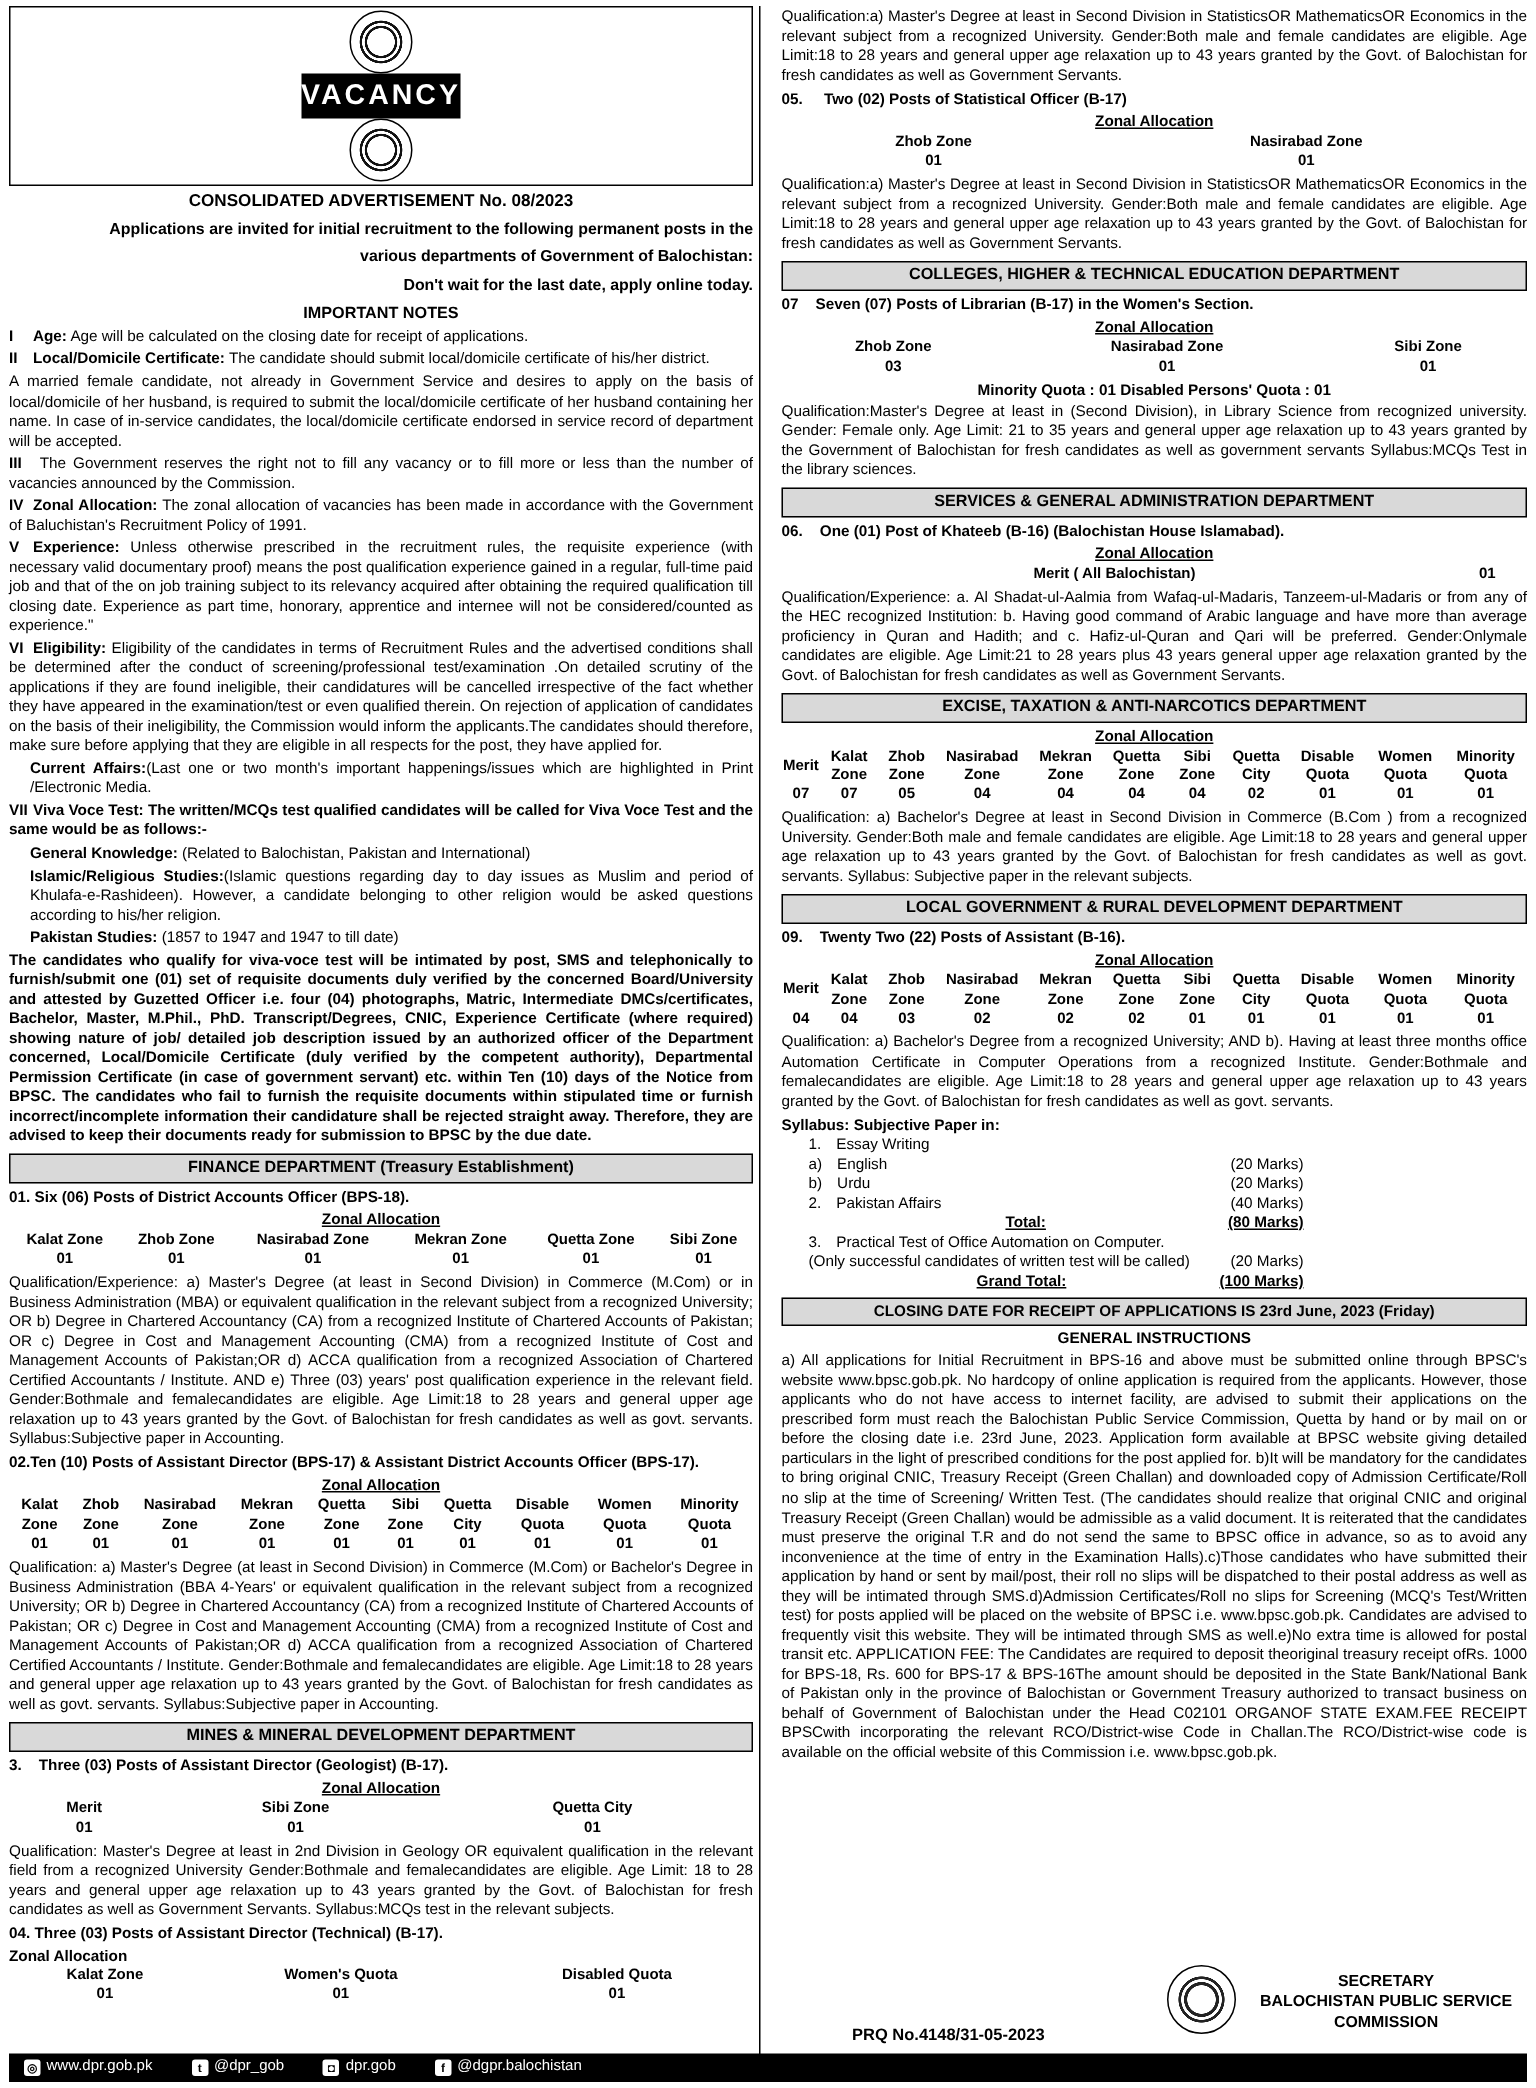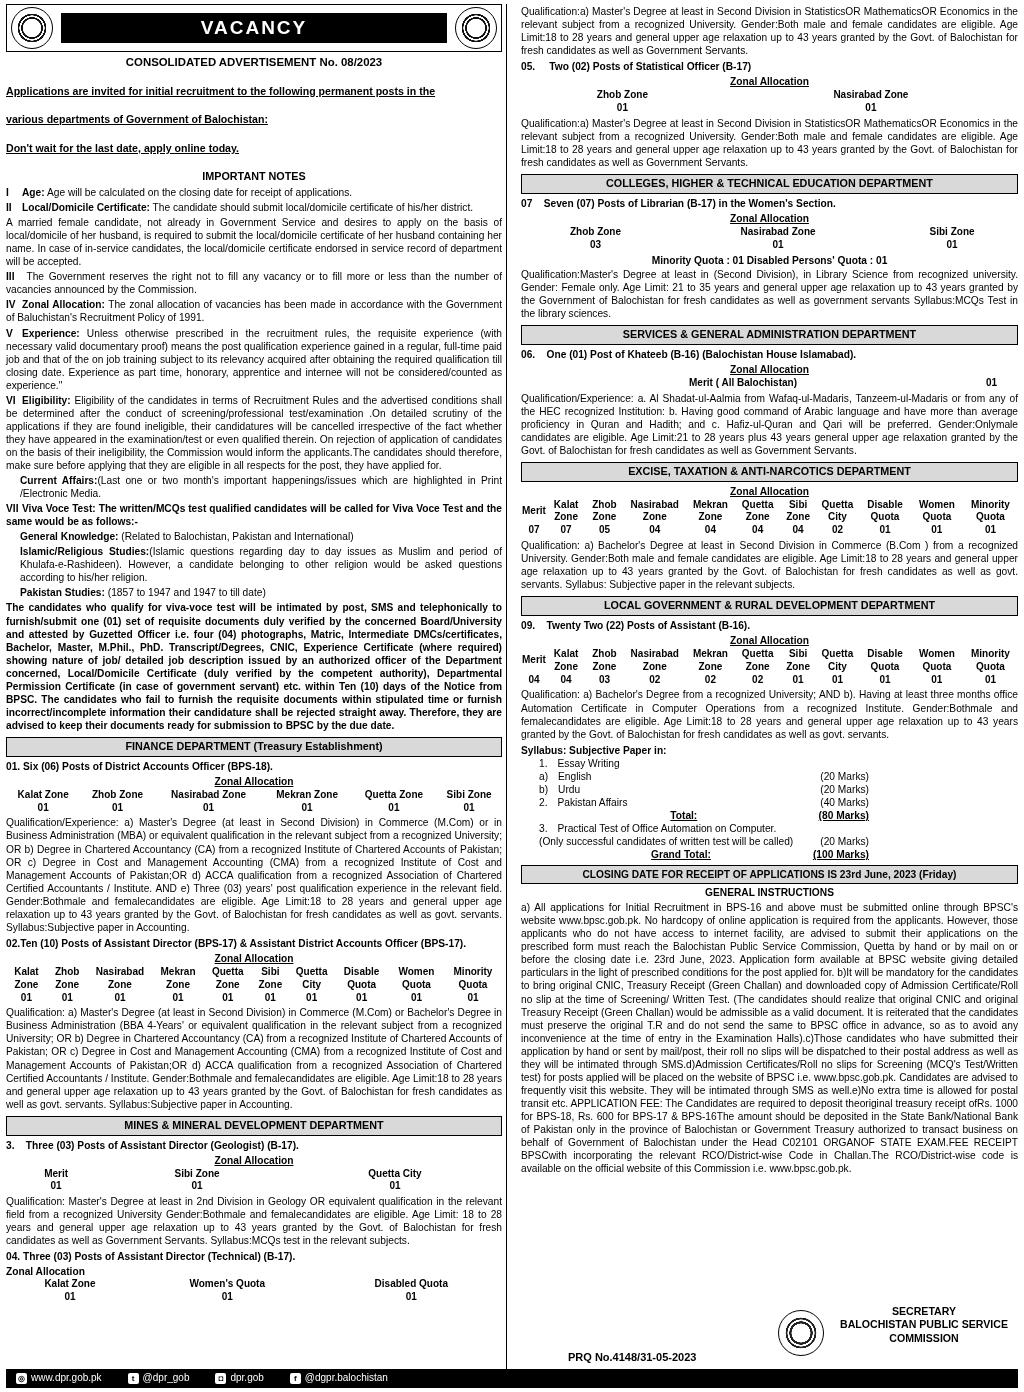--- a/index.html
+++ b/index.html
@@ -12,46 +12,46 @@
     line-height:1.28;
   }
   .page{width:1024px;height:1392px;position:relative;box-sizing:border-box;padding:4px 6px;}
   .cols{display:flex;gap:10px;height:1384px;}
   .col{width:50%;box-sizing:border-box;}
   .colL{padding-right:4px;border-right:1px solid #000;}
   .colR{padding-left:4px;}
   .b{font-weight:bold;}
   .u{text-decoration:underline;}
   
-  .hdr{display:flex;align-items:center;justify-content:space-between;border:1px solid #000;padding:2px 4px;margin-bottom:3px;}
+  .hdr{display:flex;align-items:center;justify-content:space-between;border:1px solid #000;padding:2px 4px;margin-bottom:3px;flex-direction:column;}
   .seal{width:40px;height:40px;border-radius:50%;background:
      radial-gradient(circle at 50% 50%, #ffffff 32%, #111 33%, #111 38%, #fff 39%, #fff 44%, #111 45%, #111 50%, #fff 51%);
      border:1px solid #000;}
   .vacancy{flex:1;margin:0 8px;background:#000;color:#fff;text-align:center;font-weight:bold;font-size:19px;letter-spacing:2px;padding:3px 0;}
   .adv-title{font-weight:bold;text-align:center;font-size:11.4px;margin:2px 0 0 0;}
-  .adv-sub{text-align:left;font-weight:bold;font-size:10.6px;margin:15px 0;text-decoration:underline;}
+  .adv-sub{text-align:right;font-weight:bold;font-size:10.6px;margin:5px 0;}
   .imp{font-weight:bold;text-align:center;font-size:10.8px;margin:3px 0 2px 0;}
   .note{margin:0 0 2px 0;text-align:justify;}
   .note .rn{font-weight:bold;display:inline-block;min-width:16px;}
   .secbar{background:#d9d9d9;border:1px solid #000000;text-align:center;font-weight:bold;font-size:10.8px;padding:2px 0;margin:5px 0 3px 0;}
   .postline{font-weight:bold;margin:2px 0;}
   .zonal{text-align:center;font-weight:bold;text-decoration:underline;margin:1px 0;}
   table.zt{width:100%;border-collapse:collapse;margin:0 0 2px 0;}
   table.zt td{text-align:center;font-size:10px;padding:0 1px;font-weight:bold;}
   table.zt td.num{font-weight:bold;}
   .qual{text-align:justify;margin:1px 0 3px 0;}
   .smallcenter{text-align:center;font-weight:bold;}
   .totals{display:flex;justify-content:space-between;max-width:330px;margin-left:18px;}
   .closing{border:1px solid #000;background:#d9d9d9;text-align:center;font-weight:bold;padding:2px 0;margin-top:4px;}
   .gi{text-align:center;font-weight:bold;margin:2px 0;}
   .prq{font-weight:bold;font-size:11px;}
   .footbar{position:absolute;left:6px;right:6px;bottom:4px;background:#000;color:#fff;display:flex;align-items:center;gap:26px;padding:3px 10px;font-size:10px;box-sizing:border-box;}
   .footbar span.it{display:flex;align-items:center;gap:4px;}
   .ic{display:inline-block;width:11px;height:11px;background:#fff;color:#000;border-radius:2px;font-size:8px;line-height:11px;text-align:center;font-weight:bold;}
-  .sig{position:absolute;right:16px;bottom:46px;text-align:center;font-weight:bold;font-size:10.6px;line-height:1.3;}
+  .sig{position:absolute;right:16px;bottom:36px;text-align:center;font-weight:bold;font-size:10.6px;line-height:1.3;}
   .siglogo{position:absolute;right:200px;bottom:36px;width:44px;height:44px;border-radius:50%;
      background:radial-gradient(circle at 50% 50%, #fff 30%, #222 31%, #222 37%, #fff 38%, #fff 43%, #222 44%, #222 49%, #fff 50%);border:1px solid #000;}
   .list-ind{margin-left:14px;}
 </style>
 </head>
 <body>
 
 <div class="page">
   <div class="cols">
 

